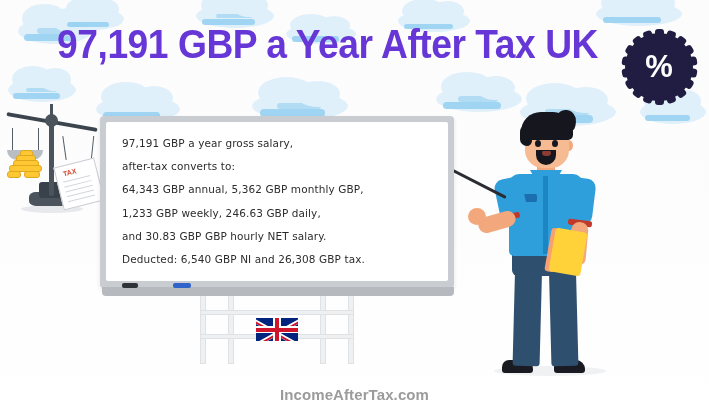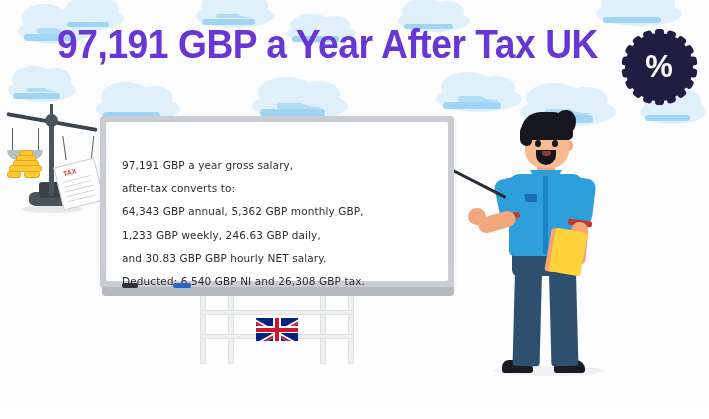--- a/index.html
+++ b/index.html
@@ -165,21 +165,20 @@
     width: 352px;
     height: 9px;
     background: #b6babf;
     border-radius: 0 0 4px 4px;
   }
   .wb-text {
     position: absolute;
     left: 16px;
     top: 10px;
     right: 10px;
-    margin-top: 22px;
   }
   .wb-line {
     font-family: "DejaVu Sans", sans-serif;
     font-size: 10.5px;
     line-height: 23.2px;
     color: #2c2c2c;
     white-space: nowrap;
     letter-spacing: .1px;
     transform: scaleY(1.08);
     transform-origin: 0 50%;
@@ -451,14 +450,15 @@
         <div class="wb-line">1,233 GBP weekly, 246.63 GBP daily,</div>
         <div class="wb-line">and 30.83 GBP GBP hourly NET salary.</div>
         <div class="wb-line">Deducted: 6,540 GBP NI and 26,308 GBP tax.</div>
       </div>
     </div>
     <div class="wb-tray"></div>
     <div class="marker m1"></div>
     <div class="marker m2"></div>
   </div>
 
+  <div class="watermark">IncomeAfterTax.com</div>
 
 </div>
 
 </body></html>

